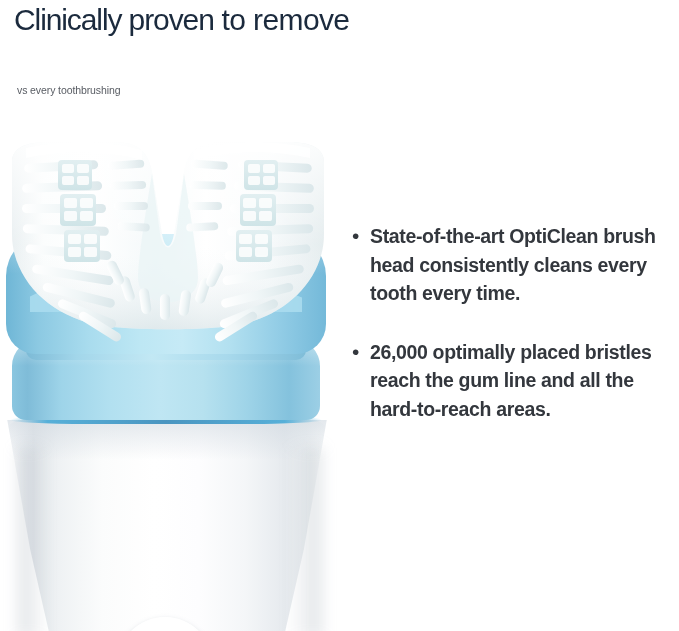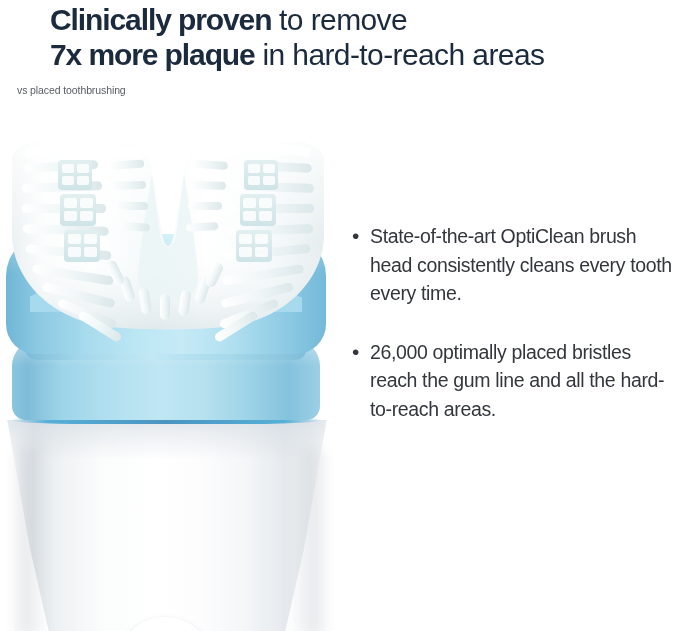--- a/index.html
+++ b/index.html
@@ -14,21 +14,21 @@
 
   
   #headline-block { position:absolute; left:14px; top:2px; width:665px; }
   .headline-line {
     font-size:30px;
     line-height:35px;
     letter-spacing:-0.9px;
     white-space:nowrap;
     color:#1b2a3d;
   }
-  .hl-bold   { font-weight:bold; letter-spacing:-1.1px;margin-left:36px; }
+  .hl-bold   { font-weight:normal; letter-spacing:-1.1px; }
   .hl-light  { font-weight:300; letter-spacing:-0.6px;text-align:right; }
   #subtitle {
     position:absolute; left:17px; top:84px;
     font-size:10.5px; font-weight:400; letter-spacing:-0.1px;
     color:#585c63;
   }
 
   
   #product-photo {
     position:absolute; left:0; top:118px; width:340px; height:513px;
@@ -149,33 +149,32 @@
     flex:0 0 auto;
     width:18px;
     font-size:21px;
     line-height:27px;
     color:#33373d;
     text-align:left;
   }
   .bullet-text {
     font-size:19.5px;
     line-height:28.5px;
-    font-weight:400;
+    font-weight:700;
     letter-spacing:-0.35px;
     color:#33373d;
   }
 </style>
 </head>
 <body>
 
 <div id="headline-block">
   <div class="headline-line"><span class="hl-bold">Clinically proven</span><span class="hl-light"> to remove</span></div>
-  <div class="headline-line"><span class="hl-bold">7x more plaque</span><span class="hl-light"> in hard-to-reach areas</span></div>
 </div>
-<div id="subtitle">vs placed toothbrushing</div>
+<div id="subtitle">vs every toothbrushing</div>
 
 <div id="product-photo">
 
   <div class="handle-body"></div>
   <div class="handle-shadow-l"></div>
   <div class="handle-shadow-r"></div>
 
   <div class="power-ring"></div>
 
   <div class="seam"></div>

